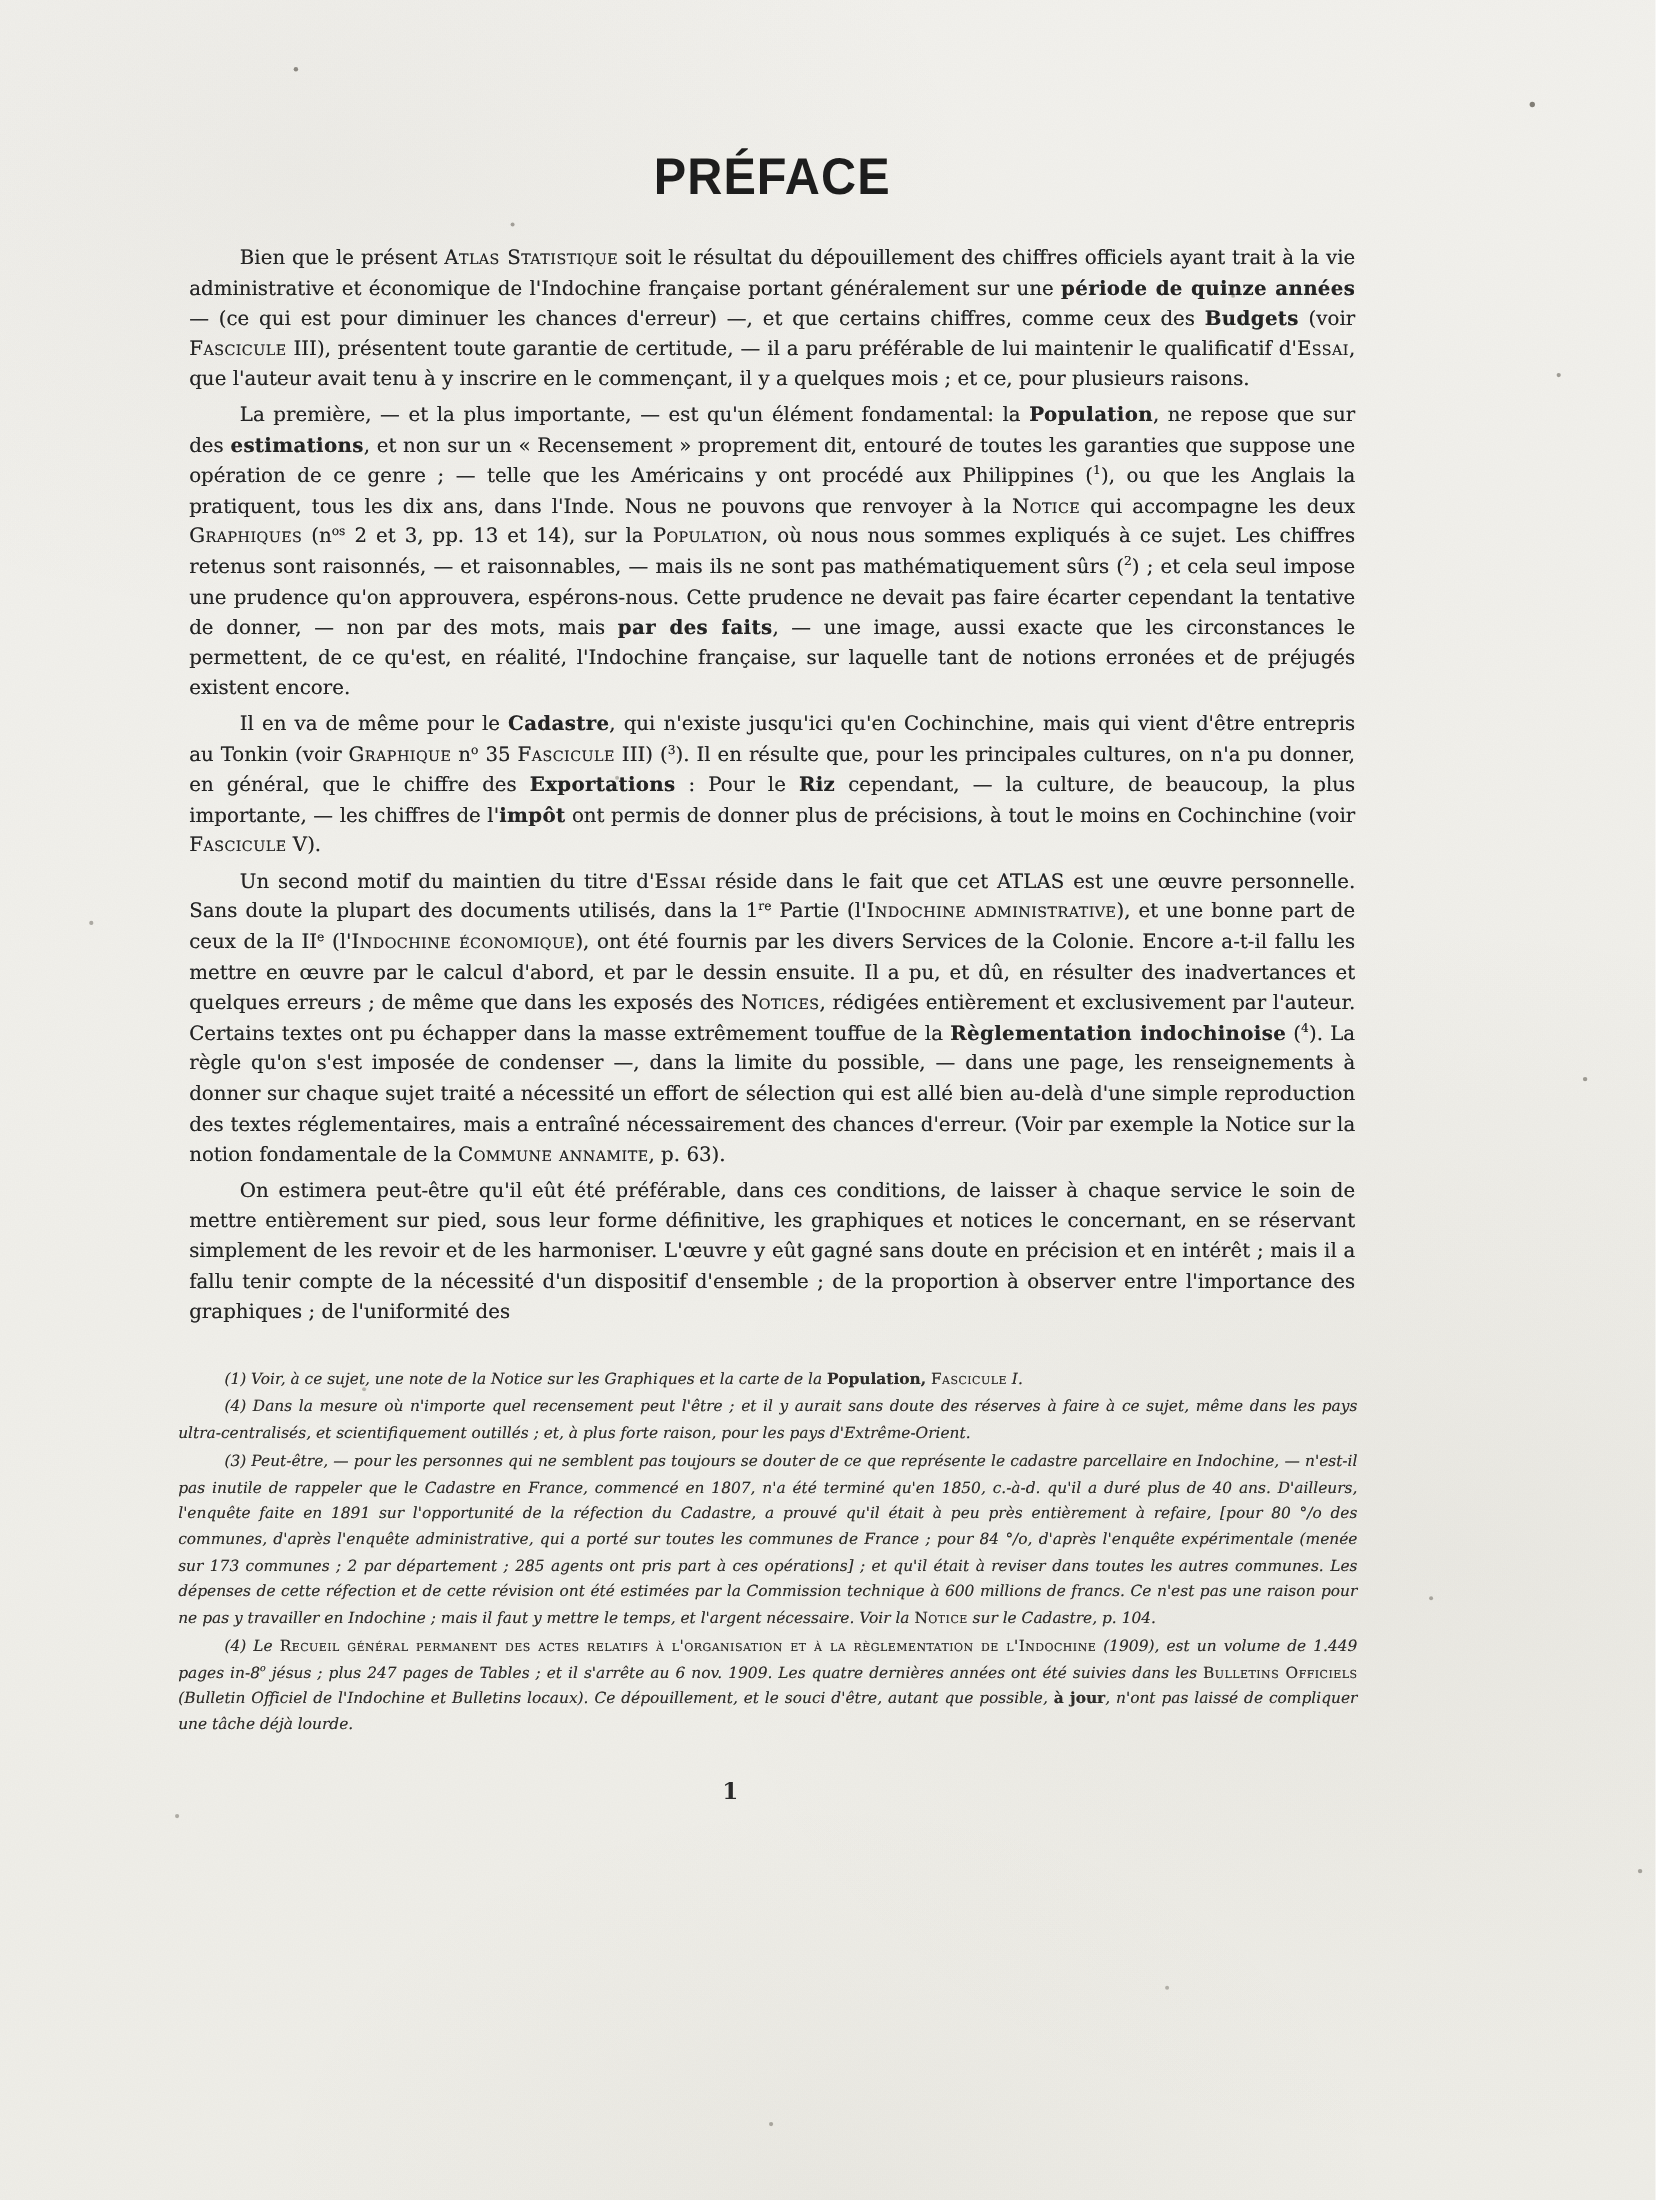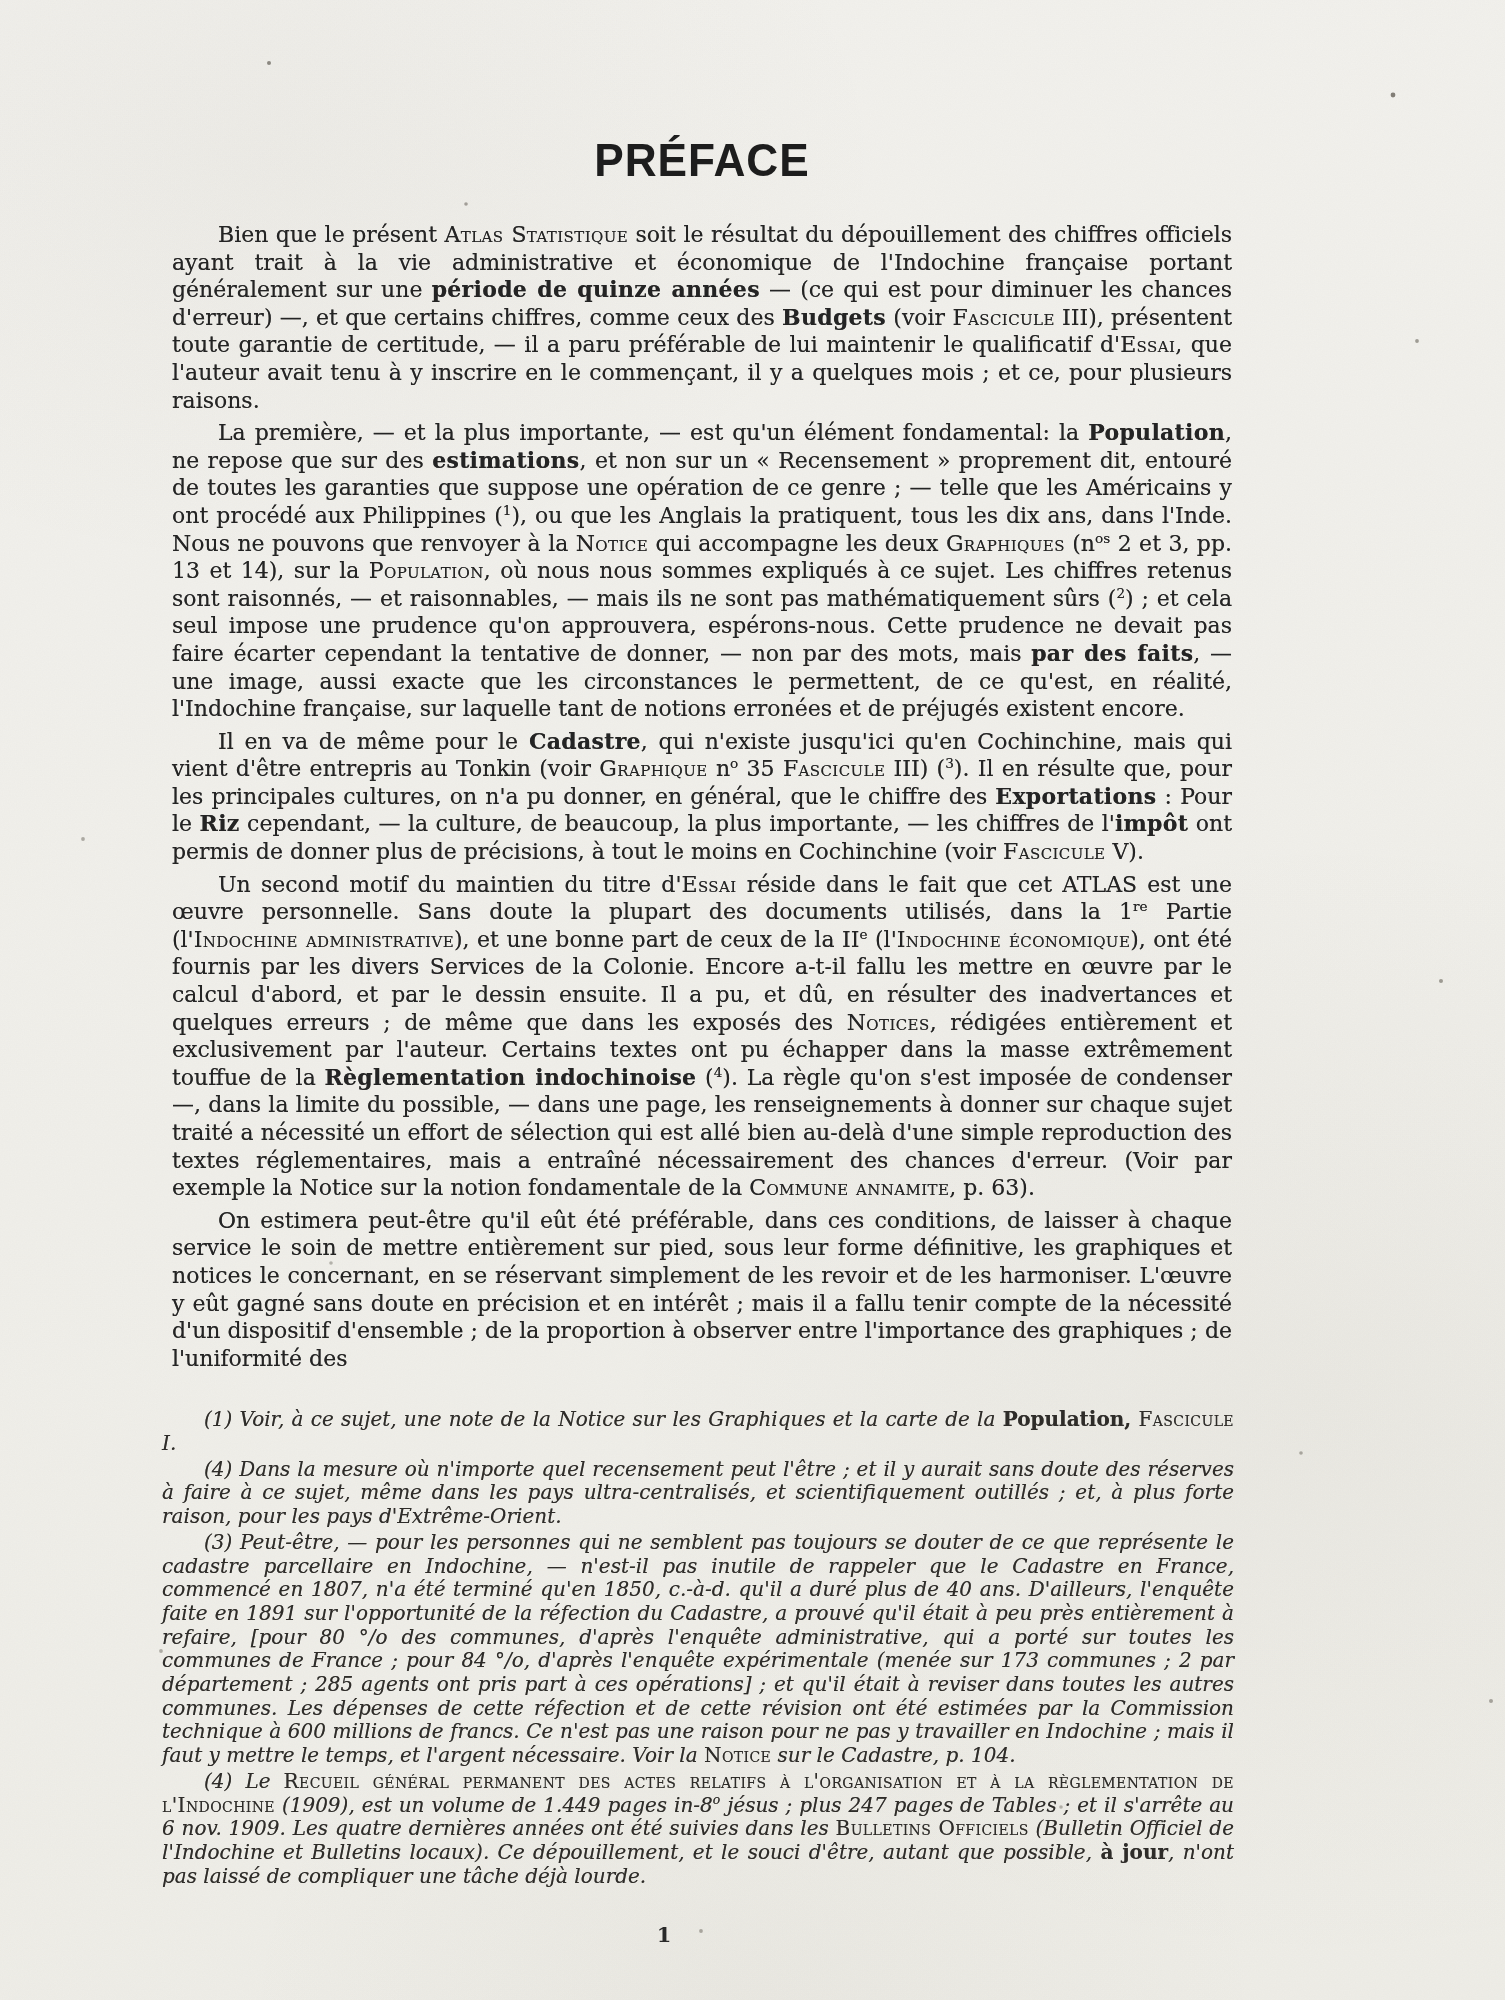--- a/index.html
+++ b/index.html
@@ -32,30 +32,30 @@
       700px 1930px 0 .9px rgba(70,65,55,.4),
       1490px 1700px 0 1px rgba(60,55,45,.4);}
   .sheet{position:absolute;left:172px;top:16px;width:1060px;}
   h1.title{
     font-family:"Liberation Sans", sans-serif;font-weight:700;
     font-size:47px;letter-spacing:1px;color:#1d1d1d;
     text-align:center;margin:116px 0 34px 0;
     transform:scaleX(.94);transform-origin:50% 50%;
   }
   .body-text p.para{
-    font-size:22px;line-height:27.6px;margin:0 0 5px 0;
+    font-size:18px;line-height:27.6px;margin:0 0 5px 0;
     text-align:justify;text-indent:46px;
     text-shadow:0 0 .5px rgba(20,20,20,.55);
   }
   .body-text .b{font-weight:700;letter-spacing:.3px;}
   .body-text .sc{font-variant:small-caps;letter-spacing:.4px;}
   sup{font-size:.62em;line-height:0;vertical-align:super;}
   .footnotes{margin:36px 0 0 -10px;width:1084px;}
   .footnotes p.fnp{
-    font-size:20px;line-height:23.7px;margin:0 12px 2px 0;
+    font-size:14px;line-height:23.7px;margin:0 12px 2px 0;
     text-align:justify;text-indent:42px;font-style:italic;color:#2e2c29;
     text-shadow:0 0 .4px rgba(30,28,25,.5);
   }
   .footnotes .sc{font-style:normal;font-variant:small-caps;letter-spacing:.4px;}
   .footnotes .b{font-style:normal;font-weight:700;}
   .page-number{
     margin-top:34px;text-align:center;font-size:21px;color:#2a2a2a;
     transform:translateX(-38px);font-weight:700;
   }
 </style>

